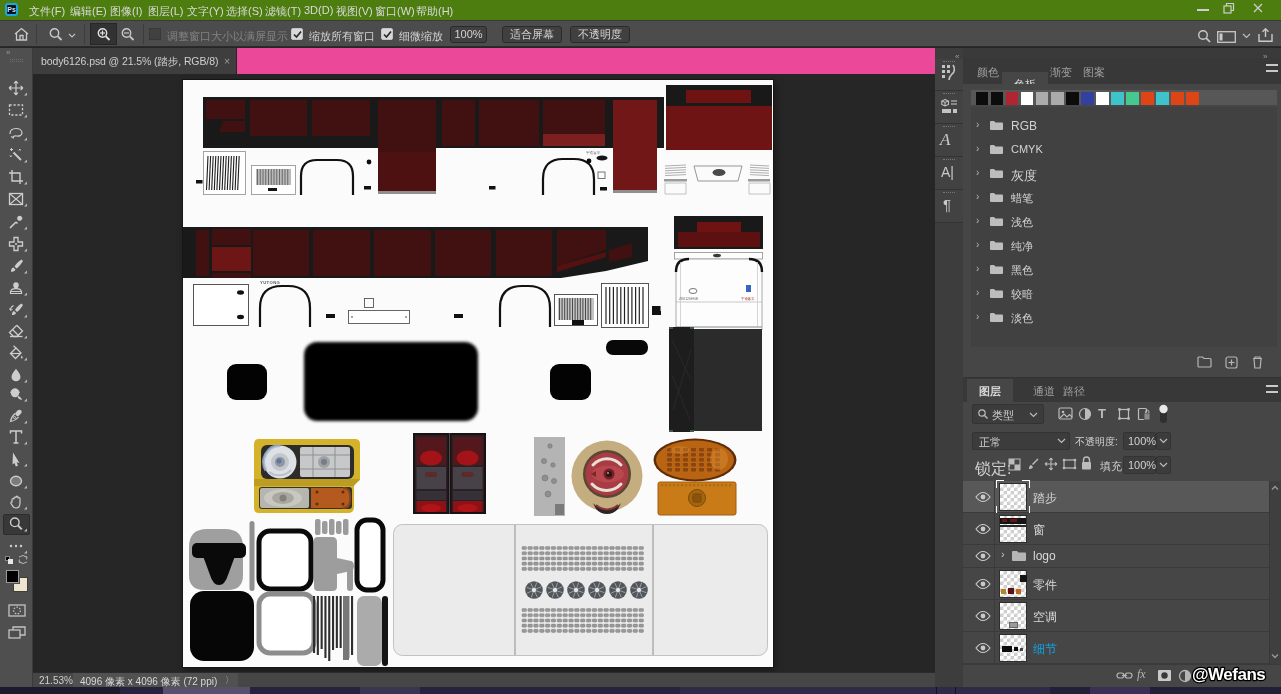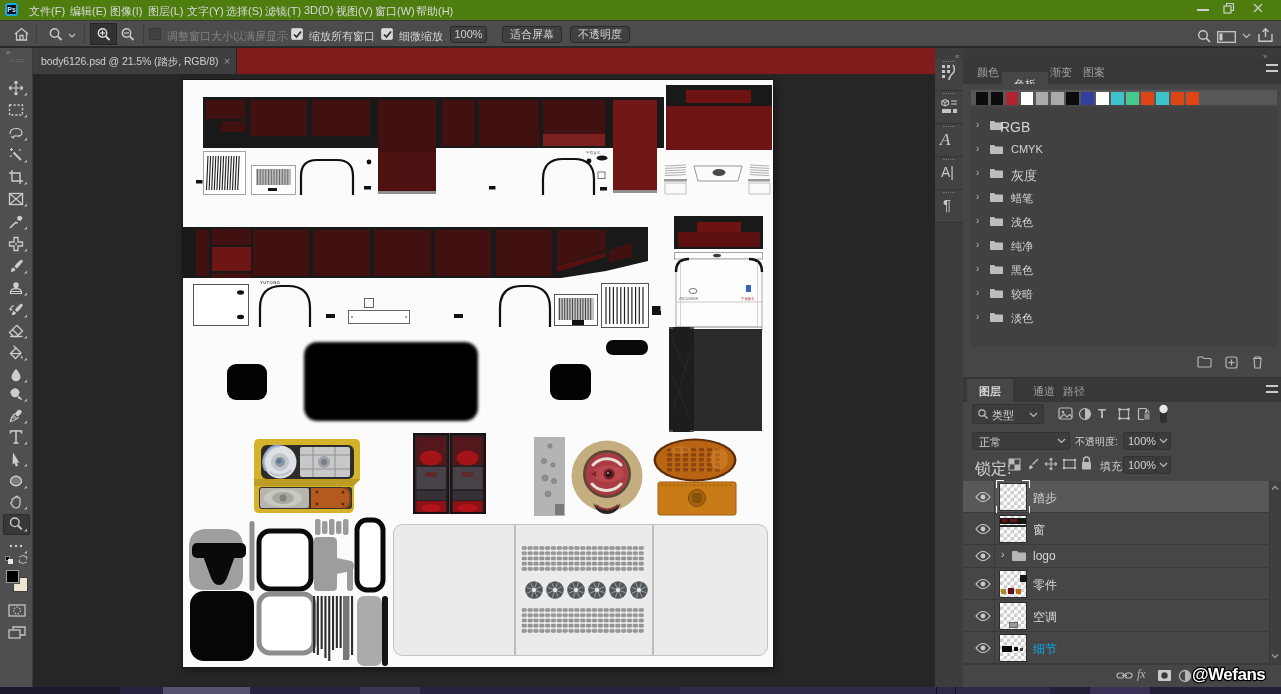--- a/index.html
+++ b/index.html
@@ -3,21 +3,21 @@
 <style>
 *{margin:0;padding:0;box-sizing:border-box}
 html,body{width:1281px;height:694px;overflow:hidden;background:#262626;
  font-family:"Liberation Sans",sans-serif;-webkit-font-smoothing:antialiased}
 .app{position:absolute;left:0;top:0;width:1281px;height:694px}
 .abs{position:absolute}
 
 #menubar{left:0;top:0;width:1281px;height:20px;background:#4d7c0f;color:#dadada;font-size:11px}
 #menubar .mi{position:absolute;top:4px;white-space:nowrap}
 #optbar{left:0;top:20px;width:1281px;height:27px;background:#4c4c4c;border-top:1px solid #3a3a3a;border-bottom:1px solid #2b2b2b;color:#d4d4d4;font-size:11px}
-#tabbar{left:33px;top:48px;width:902px;height:26px;background:#7f1d1d}
+#tabbar{left:33px;top:48px;width:902px;height:26px;background:#ec4899}
 #tab1{position:absolute;left:0;top:0;height:26px;background:#3e3e3e;color:#cfcfcf;font-size:10.5px;line-height:26px;padding:0 6px 0 8px;border-right:1px solid #262626;letter-spacing:-0.1px}
 #toolbar{left:0;top:48px;width:33px;height:639px;background:#4f4f4f;border-right:1px solid #3a3a3a}
 #canvas{left:33px;top:74px;width:902px;height:598px;background:#262626}
 #statusbar{left:33px;top:672px;width:902px;height:15px;background:#464646;border-top:1px solid #2b2b2b;color:#cfcfcf;font-size:10px}
 #taskbar{left:0;top:687px;width:1281px;height:7px;background:#221f33}
 
 #dockstrip{left:935px;top:48px;width:28px;height:639px;background:#3d3d3d}
 #panels{left:963px;top:48px;width:318px;height:639px;background:#3a3a3a}
 .ptabs{position:absolute;left:0;width:318px;height:26px;background:#383838}
 .ptab{position:absolute;top:2px;height:24px;line-height:24px;font-size:11px;color:#9f9f9f;padding:0 12px}
@@ -986,21 +986,21 @@
 <div class="abs" style="left:163.0px;top:44px;width:12.8px;height:13px;background:#46c98e"></div>
 <div class="abs" style="left:178.05px;top:44px;width:12.8px;height:13px;background:#dd4517"></div>
 <div class="abs" style="left:193.10000000000002px;top:44px;width:12.8px;height:13px;background:#3fc3cb"></div>
 <div class="abs" style="left:208.15px;top:44px;width:12.8px;height:13px;background:#dd4517"></div>
 <div class="abs" style="left:223.20000000000002px;top:44px;width:12.8px;height:13px;background:#dd4517"></div>
 <div class="abs" style="left:8px;top:59px;width:306px;height:240px;background:#414141"></div>
 <div class="abs" style="left:13px;top:71px;width:8px;height:12px;color:#b5b5b5;font-size:10px">›</div>
 <svg class="abs" style="left:26px;top:72px" width="14" height="11" viewBox="0 0 14 11">
         <path d="M1 2 a1 1 0 0 1 1 -1 h3 l1.5 1.5 H13 a1 1 0 0 1 1 1 V9 a1 1 0 0 1 -1 1 H2 a1 1 0 0 1 -1 -1 Z" fill="#bdbdbd"></path>
       </svg>
-<div class="txt" style="left:37px;top:71px;font-size:14px;color:#d2d2d2">RGB</div>
+<div class="txt" style="left:48px;top:71px;font-size:12px;color:#d2d2d2">RGB</div>
 <div class="abs" style="left:13px;top:95px;width:8px;height:12px;color:#b5b5b5;font-size:10px">›</div>
 <svg class="abs" style="left:26px;top:96px" width="14" height="11" viewBox="0 0 14 11">
         <path d="M1 2 a1 1 0 0 1 1 -1 h3 l1.5 1.5 H13 a1 1 0 0 1 1 1 V9 a1 1 0 0 1 -1 1 H2 a1 1 0 0 1 -1 -1 Z" fill="#bdbdbd"></path>
       </svg>
 <div class="txt" style="left:48px;top:95px;font-size:11px;color:#d2d2d2">CMYK</div>
 <div class="abs" style="left:13px;top:119px;width:8px;height:12px;color:#b5b5b5;font-size:10px">›</div>
 <svg class="abs" style="left:26px;top:120px" width="14" height="11" viewBox="0 0 14 11">
         <path d="M1 2 a1 1 0 0 1 1 -1 h3 l1.5 1.5 H13 a1 1 0 0 1 1 1 V9 a1 1 0 0 1 -1 1 H2 a1 1 0 0 1 -1 -1 Z" fill="#bdbdbd"></path>
       </svg>
 <div class="txt" style="left:48px;top:119px;font-size:13px;color:#d2d2d2">灰度</div>
@@ -1219,20 +1219,26 @@
 <div class="txt" style="left:174px;top:619px;font-size:12px;font-style:italic;color:#b5b5b5;font-family:'Liberation Serif',serif">fx</div>
 <svg class="abs" style="left:194px;top:621px" width="15" height="13" viewBox="0 0 15 13">
         <rect x="1" y="1" width="13" height="11" rx="1" fill="#c9c9c9"></rect>
         <circle cx="7.5" cy="6.5" r="3.2" fill="#3a3a3a"></circle>
       </svg>
 <svg class="abs" style="left:215px;top:621px" width="14" height="14" viewBox="0 0 14 14">
         <circle cx="7" cy="7" r="5.5" stroke="#b5b5b5" stroke-width="1.3" fill="none"></circle>
         <path d="M7 1.5 a5.5 5.5 0 0 1 0 11 Z" fill="#b5b5b5"></path>
       </svg>
 </div>
+<div class="abs" id="statusbar">
+      <div class="txt" style="left:6px;top:2px">21.53%</div>
+      <div class="abs" style="left:40px;top:0;width:165px;height:15px;background:#515151"></div>
+      <div class="txt" style="left:47px;top:2px;color:#d8d8d8">4096 像素 x 4096 像素 (72 ppi)</div>
+      <div class="txt" style="left:192px;top:1px;color:#b5b5b5;font-size:9px">〉</div>
+    </div>
 <div class="abs" id="taskbar">
       <div class="abs" style="left:0;top:0;width:1281px;height:7px;background:#262240"></div>
       <div class="abs" style="left:0;top:0;width:120px;height:7px;background:#1d1a30"></div>
       <div class="abs" style="left:163px;top:0;width:87px;height:7px;background:#564f6e"></div>
       <div class="abs" style="left:360px;top:0;width:60px;height:7px;background:#393552"></div>
       <div class="abs" style="left:680px;top:0;width:370px;height:7px;background:#2e2a47"></div>
       <div class="abs" style="left:1050px;top:0;width:231px;height:7px;background:#221f38"></div>
       <div class="abs" style="left:936px;top:0;width:1px;height:7px;background:#141220"></div>
       <div class="abs" style="left:955px;top:0;width:1px;height:7px;background:#141220"></div>
       <div class="abs" style="left:1090px;top:0;width:60px;height:7px;background:#3a2f55"></div>

